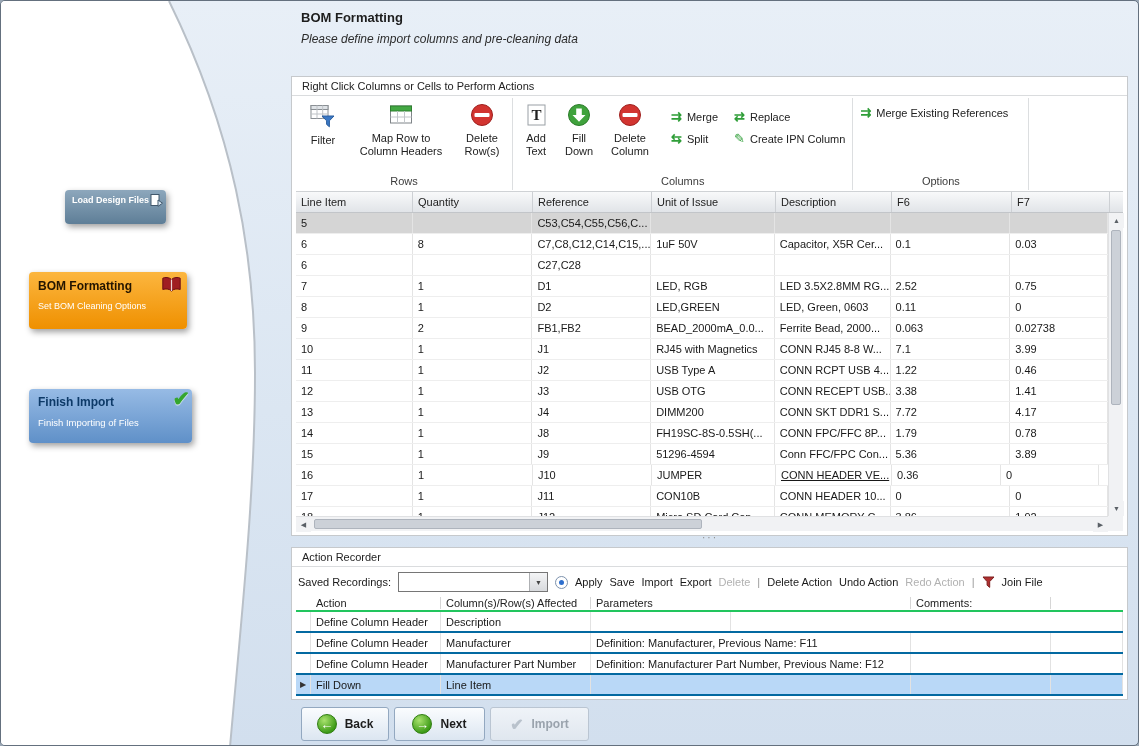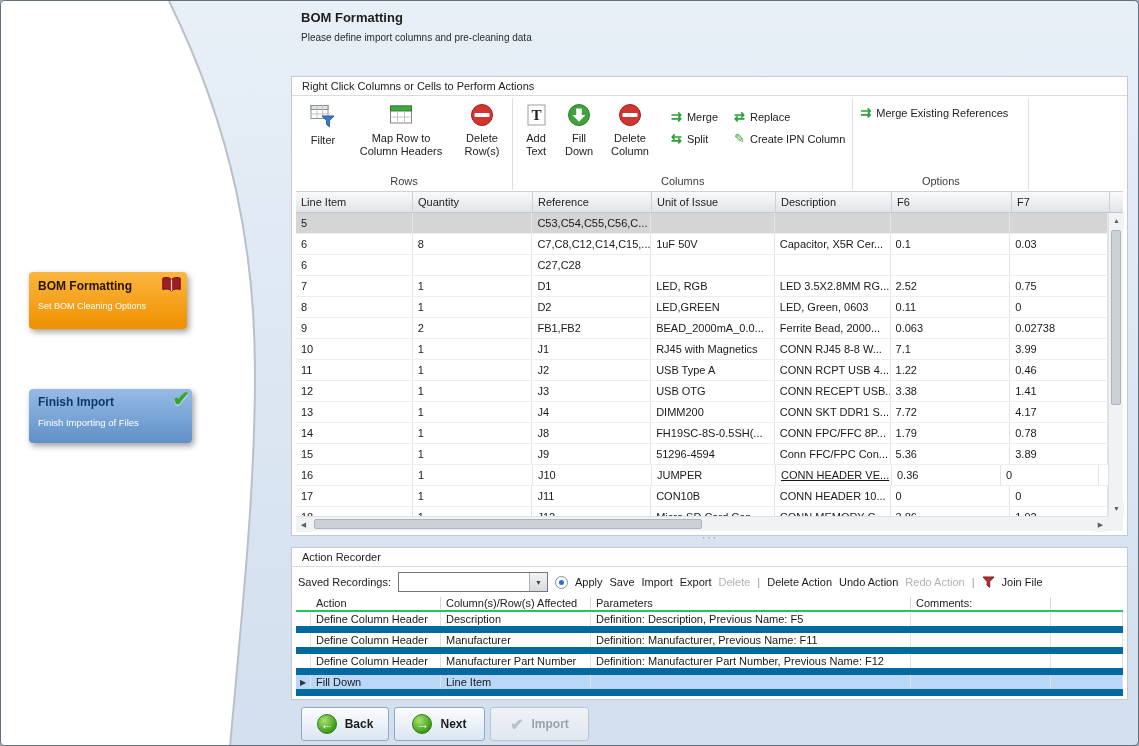--- a/index.html
+++ b/index.html
@@ -29,21 +29,21 @@
   .step-bom .s-icon { position:absolute; right:5px; top:4px; }
   .step-finish { left:28px; top:388px; width:163px; height:54px;
     background: linear-gradient(180deg,#97bbe5,#5f90c8); }
   .step-finish .s-title { font-size:12px; color:#0d3a68; padding:6px 9px 0; }
   .step-finish .s-sub { font-size:9.5px; color:#fff; padding:8px 9px 0; }
   .step-finish .s-icon { position:absolute; right:2px; top:-2px; font-size:21px; font-weight:bold;
     color:#35a62f; text-shadow: 0 1px 1px rgba(255,255,255,.8); }
 
   
   .page-title { position:absolute; left:300px; top:9px; font-size:13px; font-weight:bold; color:#1d1d1d; }
-  .page-subtitle { position:absolute; left:300px; top:31px; font-size:10px; color:#2c2c2c; }
+  .page-subtitle { position:absolute; left:300px; top:31px; font-size:12px; color:#2c2c2c;font-style:italic; }
 
   
   .groupbox { position:absolute; background:#fff; border:1px solid #c6c9cc; }
   .gb-main { left:290px; top:75px; width:837px; height:460px; }
   .gb-rec  { left:290px; top:546px; width:837px; height:153px; }
   .gb-hint { position:absolute; left:0; right:0; top:0; height:19px;
     border-bottom:1px solid #dadcde; display:flex; align-items:center;
     padding-left:10px; font-size:11px; color:#222; background:#fff; }
 
   
@@ -106,21 +106,21 @@
   .radio::after { content:""; position:absolute; inset:3px; background:#2d6fce; border-radius:50%; }
   .rlink { cursor:default; }
   .rlink.disabled { color:#b1b1b1; }
   .sep::before { content:"|"; color:#9a9a9a; }
   .join-icon { display:inline-flex; }
 
   .rec-table { position:absolute; left:4px; top:47px; right:4px; bottom:3px; background:#fff; }
   .rt-header { display:flex; height:17px; border-bottom:2px solid #22c55e; background:#fff;align-items:center; }
   .rt-hcell { border-right:1px solid #d6d6d6; display:flex; align-items:center;
     padding-left:5px; font-size:11px; color:#222; white-space:nowrap; overflow:hidden; }
-  .rt-row { display:flex; height:21px; border-bottom:7px solid #0369a1; background:#fff; }
+  .rt-row { display:flex; height:21px; border-bottom:2px solid #0369a1; background:#fff; }
   .rt-row.selected { background:#b9d8f7; }
   .rt-cell { border-right:1px solid #e2e2e2; display:flex; align-items:center;
     padding-left:5px; font-size:11px; color:#191919; white-space:nowrap; overflow:hidden; }
   .rt-selector { justify-content:center; padding-left:0; font-size:8px; color:#333; }
 
   
   .btn { position:absolute; top:706px; height:34px; display:flex; align-items:center;
     justify-content:center; gap:8px; background:linear-gradient(180deg,#fafcfe,#dce6f1);
     border:1px solid #93a8c0; border-radius:3px; font-size:12px; font-weight:bold; color:#1c1c1c; }
   .btn-back { left:300px; width:88px; }
@@ -139,20 +139,29 @@
 </head>
 <body>
 
 <div class="window">
 
   <svg class="swoosh" width="280" height="746" viewBox="0 0 280 746">
     <path d="M0,0 L168,0 C232,130 254,250 254,372 C254,495 240,620 229,746 L0,746 Z" fill="#ffffff"></path>
     <path d="M168,0 C232,130 254,250 254,372 C254,495 240,620 229,746" fill="none" stroke="#b9c0c8" stroke-width="2"></path>
   </svg>
 
+  <div class="step step-load">
+    <div class="s-title">Load Design Files</div>
+    <span class="s-icon">
+      <svg width="14" height="15" viewBox="0 0 14 15">
+          <rect x="2" y="1.5" width="8" height="11" fill="#fff" stroke="#42586c"></rect>
+          <path d="M9 7 l4.5 3.2 -4.5 3.2 z" fill="#d7e6f3" stroke="#42586c"></path>
+        </svg>
+    </span>
+  </div>
 
   <div class="step step-bom">
     <div class="s-title">BOM Formatting</div>
     <div class="s-sub">Set BOM Cleaning Options</div>
     <span class="s-icon">
       <svg width="21" height="17" viewBox="0 0 21 17">
           <path d="M10.5 3.5 C8.5 1.2, 3.5 1, 1.8 2.2 V13.5 C4.5 12.4, 8.5 12.8, 10.5 15 C12.5 12.8, 16.5 12.4, 19.2 13.5 V2.2 C17.5 1, 12.5 1.2, 10.5 3.5 Z" fill="#a01e22" stroke="#6d1013"></path>
           <path d="M10.5 3.5 V15" stroke="#e9d6d6" stroke-width="1.2"></path>
         </svg>
     </span>
@@ -468,21 +477,20 @@
           <div class="rt-hcell" style="width: 150px;">Column(s)/Row(s) Affected</div>
           <div class="rt-hcell" style="width: 320px;">Parameters</div>
           <div class="rt-hcell" style="width: 140px;">Comments:</div>
           <div class="rt-hcell" style="flex: 1 1 0%;"></div>
         </div>
       <div id="rt-body">
           <div class="rt-row">
             <div class="rt-cell rt-selector" style="width: 15px;"></div>
             <div class="rt-cell" style="width: 130px;">Define Column Header</div>
             <div class="rt-cell" style="width: 150px;">Description</div>
-            <div class="rt-cell" style="width: 320px;">Definition: Description, Previous Name: F5</div>
             <div class="rt-cell" style="width: 140px;"></div>
             <div class="rt-cell" style="flex: 1 1 0%;"></div>
           </div>
           <div class="rt-row">
             <div class="rt-cell rt-selector" style="width: 15px;"></div>
             <div class="rt-cell" style="width: 130px;">Define Column Header</div>
             <div class="rt-cell" style="width: 150px;">Manufacturer</div>
             <div class="rt-cell" style="width: 320px;">Definition: Manufacturer, Previous Name: F11</div>
             <div class="rt-cell" style="width: 140px;"></div>
             <div class="rt-cell" style="flex: 1 1 0%;"></div>

